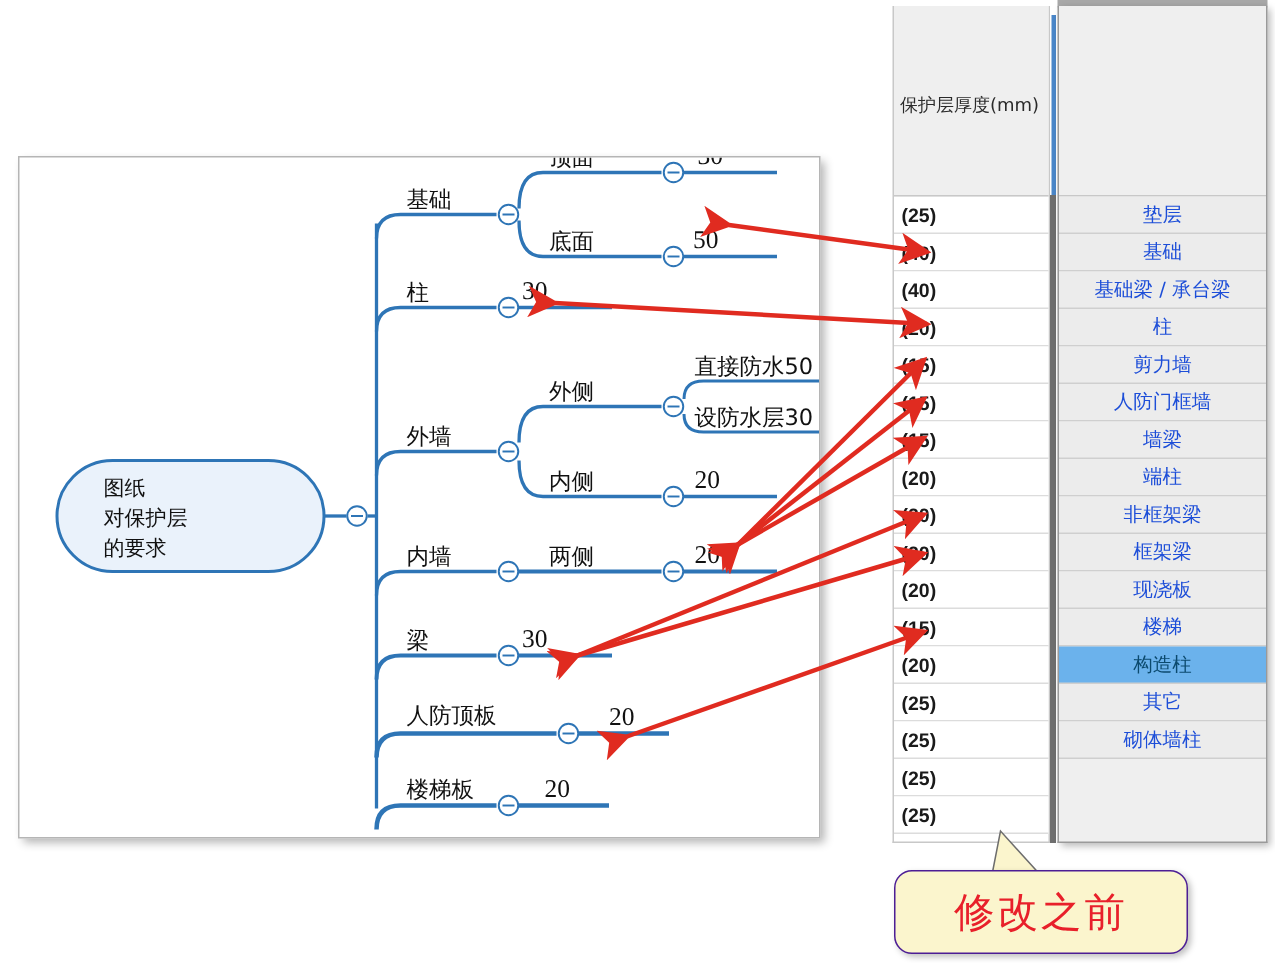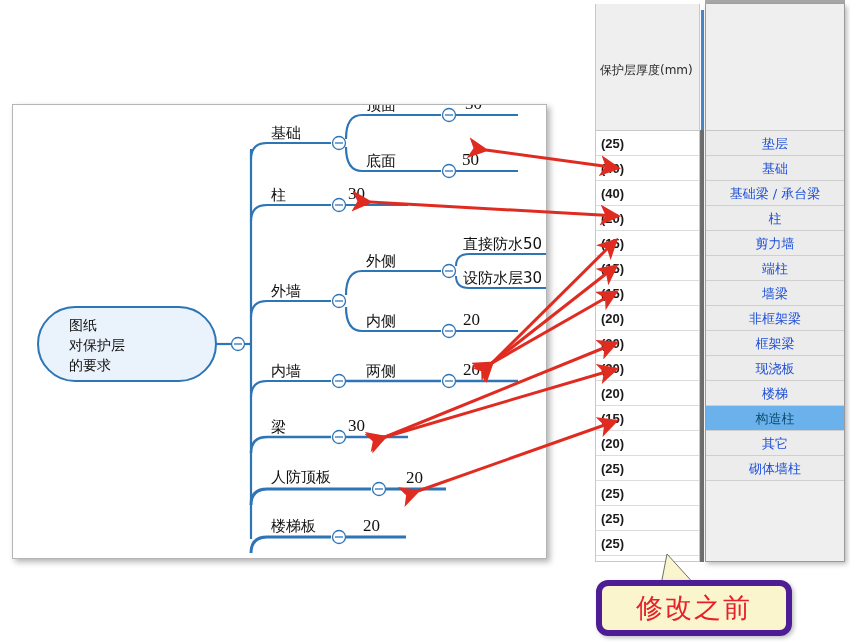--- a/index.html
+++ b/index.html
@@ -82,21 +82,21 @@
     font-size:13px;color:#1d4ed8;background:#ececec;
   }
   .rcell.selected{background:#6bb2ec;color:#0c4a6e;}
 
   
   #arrows-svg{position:absolute;left:0;top:0;pointer-events:none;}
 
   
   #callout{
     position:absolute;left:596px;top:580px;width:196px;height:56px;
-    background:#fbf5cd;border:6px solid #4c1d95;border-radius:12px;
+    background:#fbf5cd;border:1px solid #4c1d95;border-radius:12px;
     box-shadow:2px 2px 4px rgba(0,0,0,.25);
     display:flex;align-items:center;justify-content:center;
     box-sizing:border-box;
   }
   #callout-text{
     font-family:"DejaVu Sans","Liberation Sans",sans-serif;
     font-size:27px;color:#e8202a;letter-spacing:2px;
   }
   #callout-tail{position:absolute;left:640px;top:552px;}
 </style>
@@ -234,22 +234,23 @@
   <div id="divider-dark"></div>
 
   <div id="col-right">
     <div id="col-right-header"></div>
     <div id="right-rows">
         <div class="rcell">垫层</div>
         <div class="rcell">基础</div>
         <div class="rcell">基础梁 / 承台梁</div>
         <div class="rcell">柱</div>
         <div class="rcell">剪力墙</div>
+        <div class="rcell">人防门框墙</div>
+        <div class="rcell">墙梁</div>
         <div class="rcell">端柱</div>
-        <div class="rcell">墙梁</div>
         <div class="rcell">非框架梁</div>
         <div class="rcell">框架梁</div>
         <div class="rcell">现浇板</div>
         <div class="rcell">楼梯</div>
         <div class="rcell selected">构造柱</div>
         <div class="rcell">其它</div>
         <div class="rcell">砌体墙柱</div>
       </div>
   </div>
 </div>

